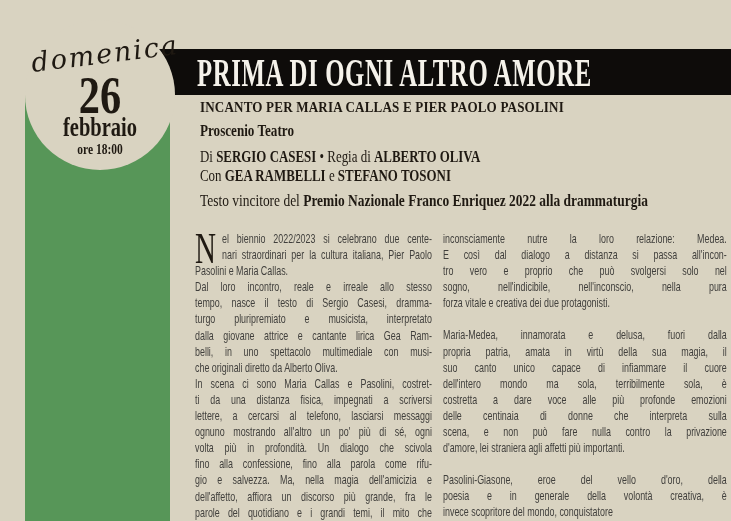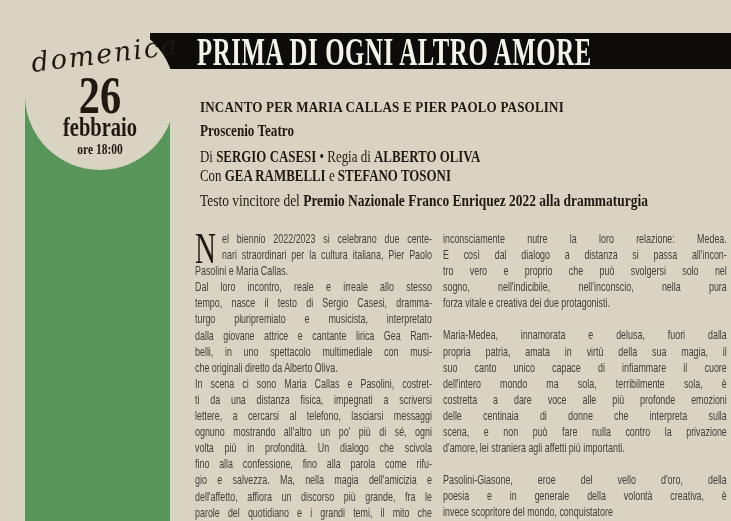--- a/index.html
+++ b/index.html
@@ -6,21 +6,21 @@
     --background:#d9d3c1; --green:#579658; --banner:#0e0c0a;
     --ink:#1f1912; --body-text:#403f3c; --title-text:#f5f2ea;
   }
   html,body{margin:0;padding:0;background:#888;}
   .poster{
     position:relative; width:731px; height:521px; overflow:hidden;
     background:var(--background);
     font-family:"Liberation Sans", sans-serif;
   }
   .green-band{position:absolute; left:25px; top:95px; width:145px; height:426px; background:var(--green);}
-  .banner{position:absolute; left:150px; top:33px; width:581px; height:36px; background:var(--banner);}
+  .banner{position:absolute; left:150px; top:49px; width:581px; height:46px; background:var(--banner);}
   .banner-title{
     position:absolute; left:47px; top:50%;
     transform:translateY(-50%) scaleX(0.62); transform-origin:left center;
     font-family:"Liberation Serif", serif; font-weight:700; font-size:40px;
     letter-spacing:1px; color:var(--title-text); white-space:nowrap;
   }
   .circle{
     position:absolute; left:25px; top:20px; width:150px; height:150px;
     border-radius:50%; background:var(--background); color:var(--ink);
   }

